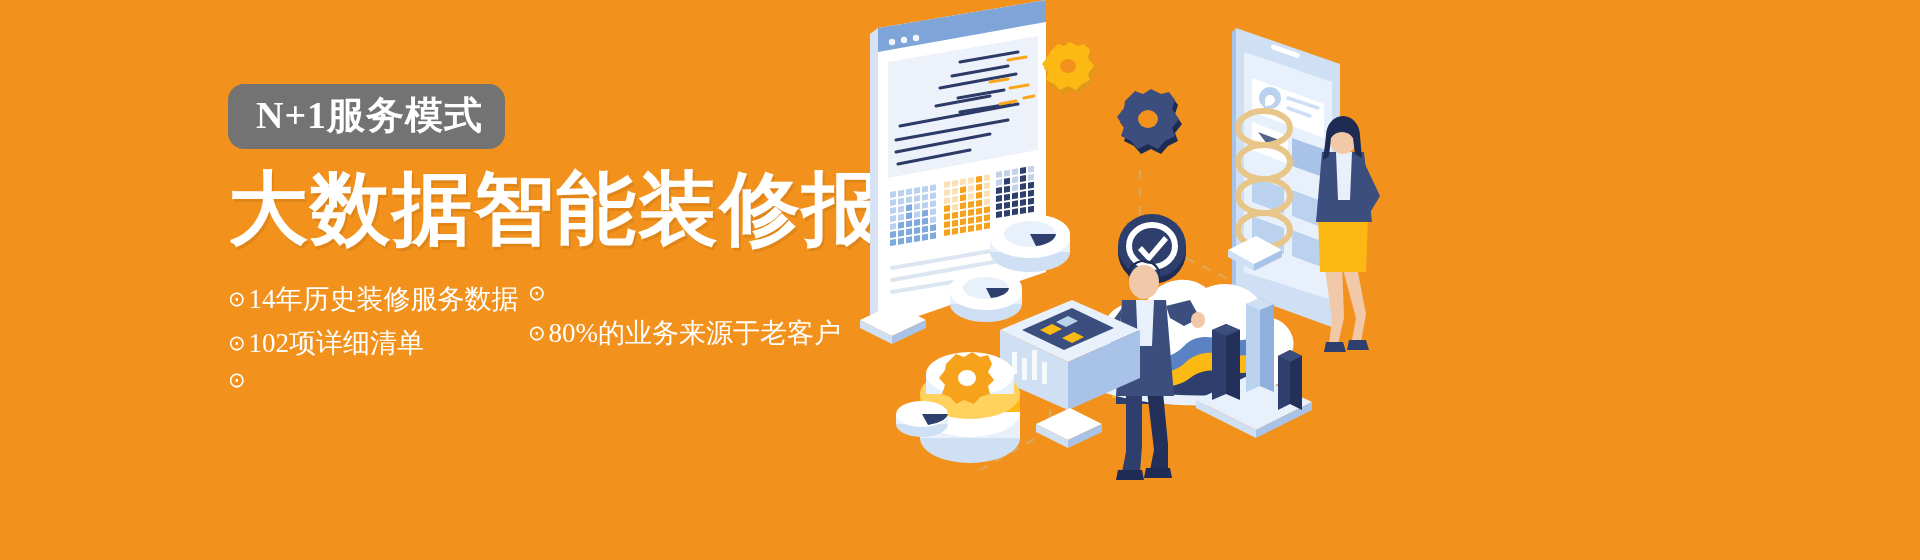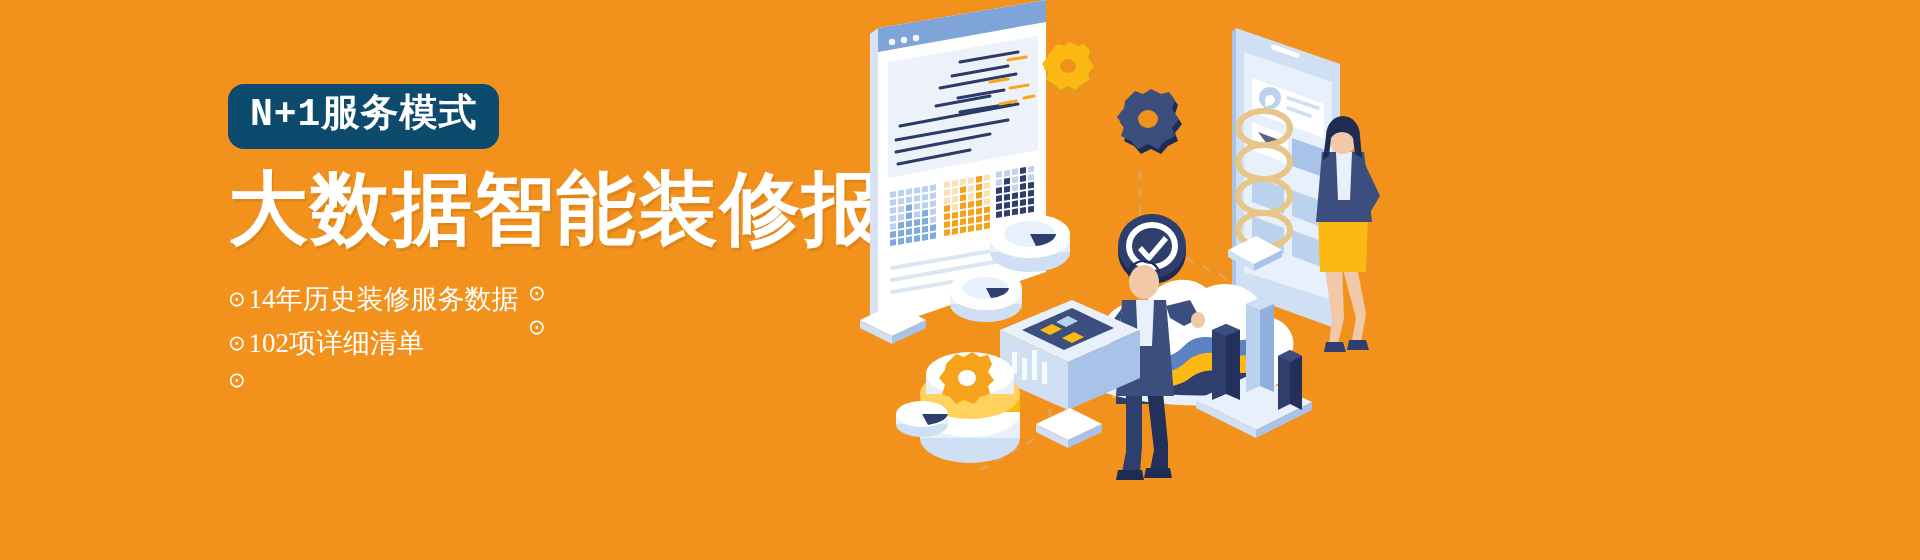--- a/index.html
+++ b/index.html
@@ -13,27 +13,27 @@
     position:absolute; left:0; top:0; width:1920px; height:560px;
     background:#F2921D;
     overflow:hidden;
   }
 
   
   .copy { position:absolute; left:228px; top:84px; width:720px; }
 
   .badge {
     display:inline-block;
-    background:#0c4a6e;
+    background:#737373;
     color:#FFFFFF;
-    font-family:Liberation Mono, monospace;
+    font-family:Liberation Serif, serif;
     font-weight:bold;
     font-size:38px;
     line-height:1;
-    padding:12px 22px 15px 22px;
+    padding:12px 22px 15px 28px;
     border-radius:16px;
     letter-spacing:1px;
     white-space:nowrap;
   }
 
   .headline {
     margin-top:18px;
     color:#FFFFFF;
     font-family:"Liberation Sans", sans-serif;
     font-weight:bold;
@@ -101,20 +101,21 @@
           <span class="marker">⊙</span>
         </div>
       </div>
 
       <div class="bcol bcol-right">
         <div class="bullet">
           <span class="marker">⊙</span>
         </div>
         <div class="bullet">
           <span class="marker">⊙</span>
+          <span>80%的业务来源于老客户</span>
         </div>
       </div>
 
     </div>
   </div>
 
   <div class="illo">
     <svg width="1080" height="560" viewBox="0 0 1080 560" xmlns="http://www.w3.org/2000/svg">
       <defs>
         <clipPath id="winclip">

